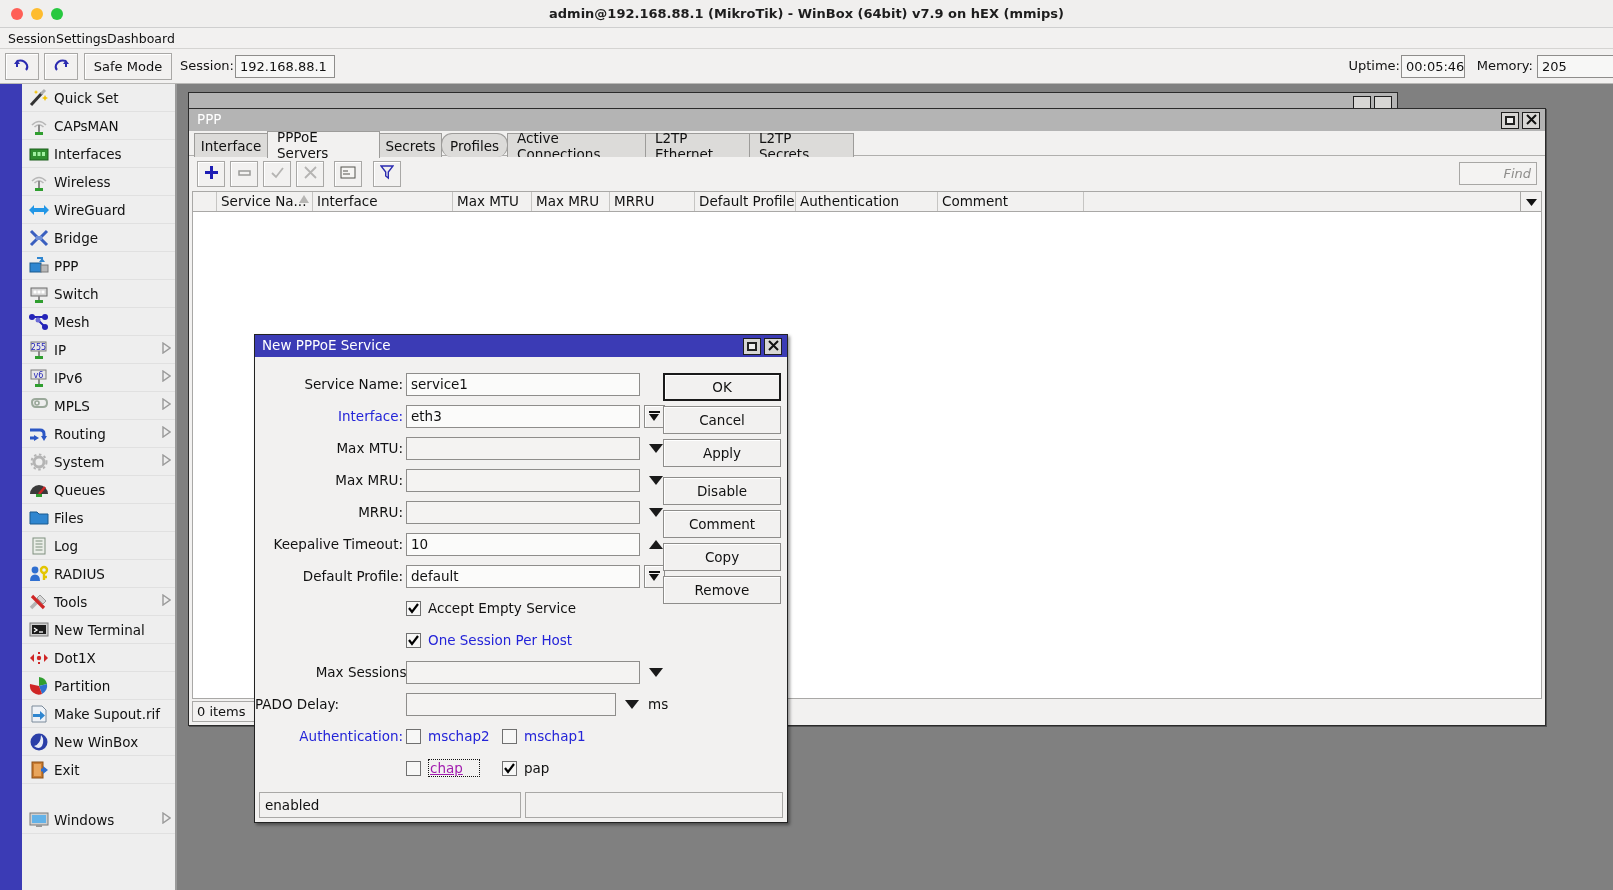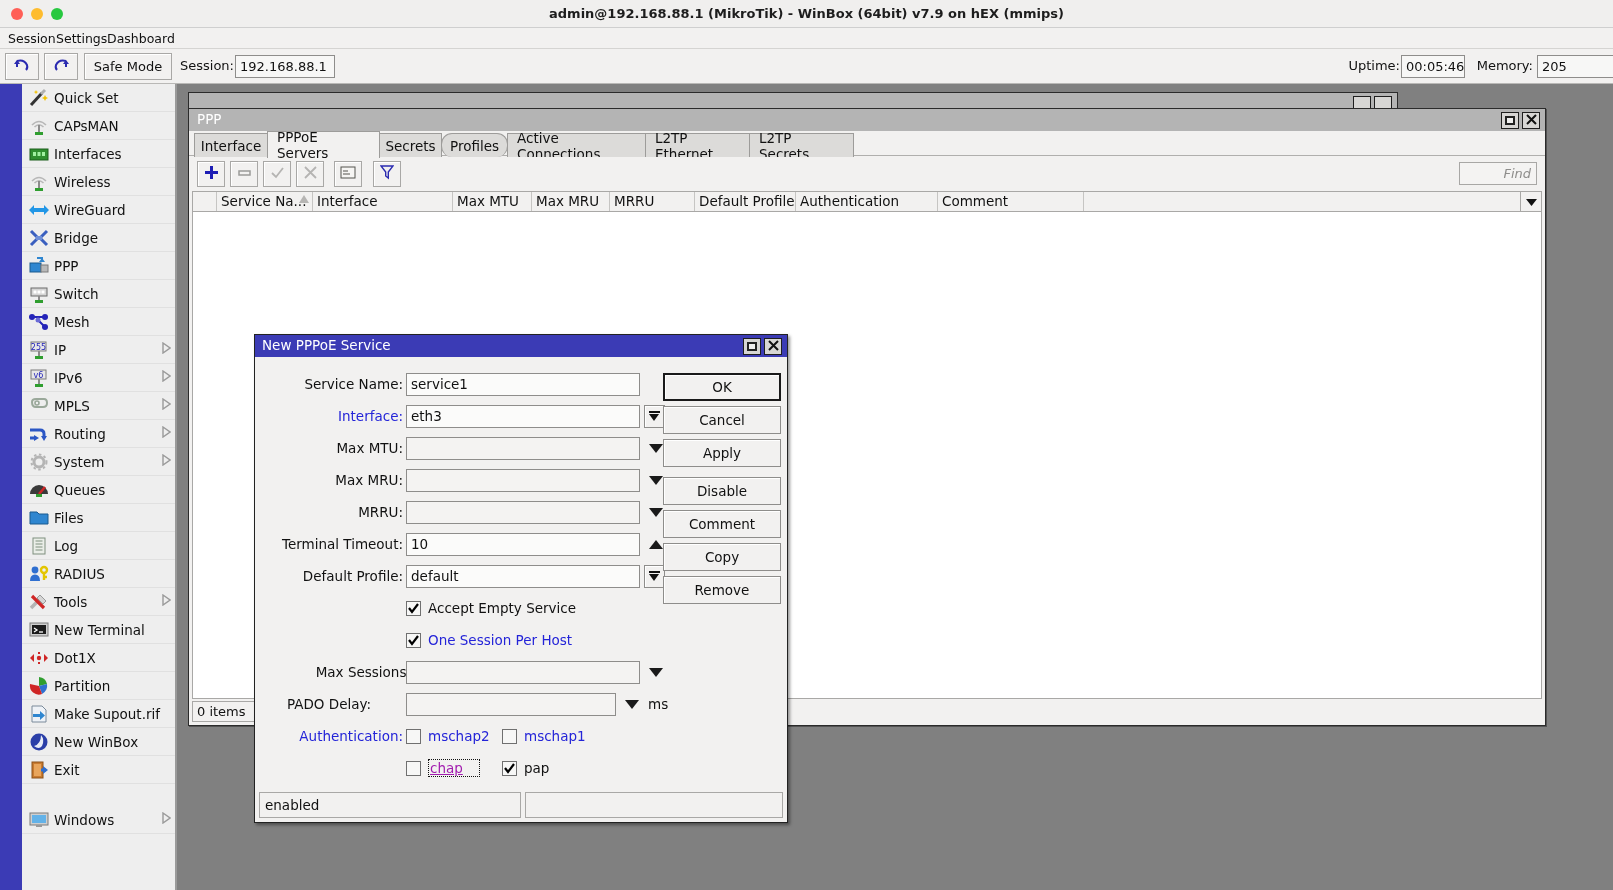--- a/index.html
+++ b/index.html
@@ -786,21 +786,21 @@
       </div>
       <div class="f-label" style="position: absolute; top: 102px; left: 0px; width: 148px; text-align: right; height: 23px; line-height: 23px;">Max MTU:</div>
       <div class="f-input" style="left: 151px; top: 102px; width: 234px;"></div>
       <div class="arrow-down-plain" style="left: 394px; top: 109px;"></div>
       <div class="f-label" style="position: absolute; top: 134px; left: 0px; width: 148px; text-align: right; height: 23px; line-height: 23px;">Max MRU:</div>
       <div class="f-input" style="left: 151px; top: 134px; width: 234px;"></div>
       <div class="arrow-down-plain" style="left: 394px; top: 141px;"></div>
       <div class="f-label" style="position: absolute; top: 166px; left: 0px; width: 148px; text-align: right; height: 23px; line-height: 23px;">MRRU:</div>
       <div class="f-input" style="left: 151px; top: 166px; width: 234px;"></div>
       <div class="arrow-down-plain" style="left: 394px; top: 173px;"></div>
-      <div class="f-label" style="position: absolute; top: 198px; left: 0px; width: 148px; text-align: right; height: 23px; line-height: 23px;">Terminal Timeout:</div>
+      <div class="f-label" style="position: absolute; top: 198px; left: 0px; width: 148px; text-align: right; height: 23px; line-height: 23px;">Keepalive Timeout:</div>
       <div class="f-input filled" style="left: 151px; top: 198px; width: 234px;">10</div>
       <div class="arrow-up-plain" style="left: 394px; top: 205px;"></div>
       <div class="f-label" style="position: absolute; top: 230px; left: 0px; width: 148px; text-align: right; height: 23px; line-height: 23px;">Default Profile:</div>
       <div class="f-input filled" style="left: 151px; top: 230px; width: 234px;">default</div>
       <div class="combo-btn" style="left: 389px; top: 230px;">
         <span class="combo-glyph"></span>
       </div>
       <div class="cb-row" style="left: 151px; top: 262px;">
         <span class="cbox">
           <svg width="11" height="11" viewBox="0 0 11 11">
@@ -813,21 +813,21 @@
         <span class="cbox">
           <svg width="11" height="11" viewBox="0 0 11 11">
             <path d="M1 5 L4 9 L10 1" stroke="#000" stroke-width="2.2" fill="none"></path>
           </svg>
         </span>
         <span class="cb-text blue">One Session Per Host</span>
       </div>
       <div class="f-label" style="position: absolute; top: 326px; left: 8px; width: 148px; text-align: right; height: 23px; line-height: 23px;">Max Sessions:</div>
       <div class="f-input" style="left: 151px; top: 326px; width: 234px;"></div>
       <div class="arrow-down-plain" style="left: 394px; top: 333px;"></div>
-      <div class="f-label" style="position: absolute; top: 358px; left: 0px; width: 148px; text-align: center; height: 23px; line-height: 23px;">PADO Delay:</div>
+      <div class="f-label" style="position: absolute; top: 358px; left: 0px; width: 148px; text-align: left; height: 23px; line-height: 23px;">PADO Delay:</div>
       <div class="f-input" style="left: 151px; top: 358px; width: 210px;"></div>
       <div class="arrow-down-plain" style="left: 370px; top: 365px;"></div>
       <div style="position: absolute; left: 393px; top: 358px; height: 23px; line-height: 23px; font-size: 13.5px; color: rgb(17, 17, 17);">ms</div>
       <div class="f-label blue" style="position: absolute; top: 390px; left: 0px; width: 148px; text-align: right; height: 23px; line-height: 23px;">Authentication:</div>
       <div class="cb-row" style="left: 151px; top: 390px;">
         <span class="cbox"></span>
         <span class="cb-text blue">mschap2</span>
       </div>
       <div class="cb-row" style="left: 247px; top: 390px;">
         <span class="cbox"></span>

